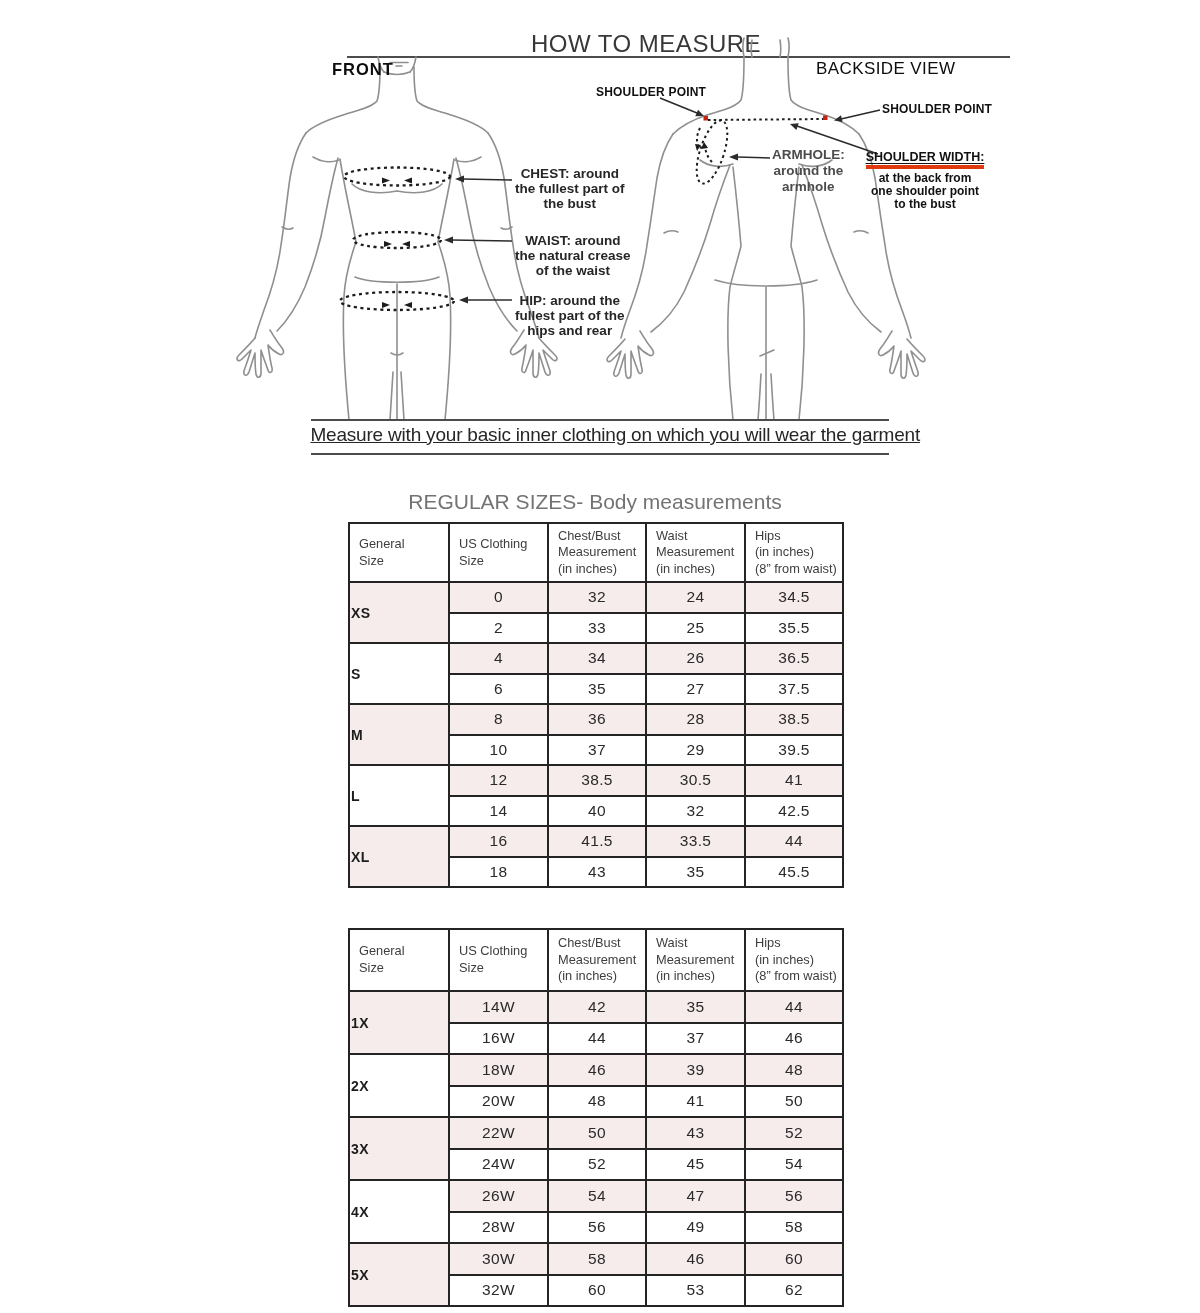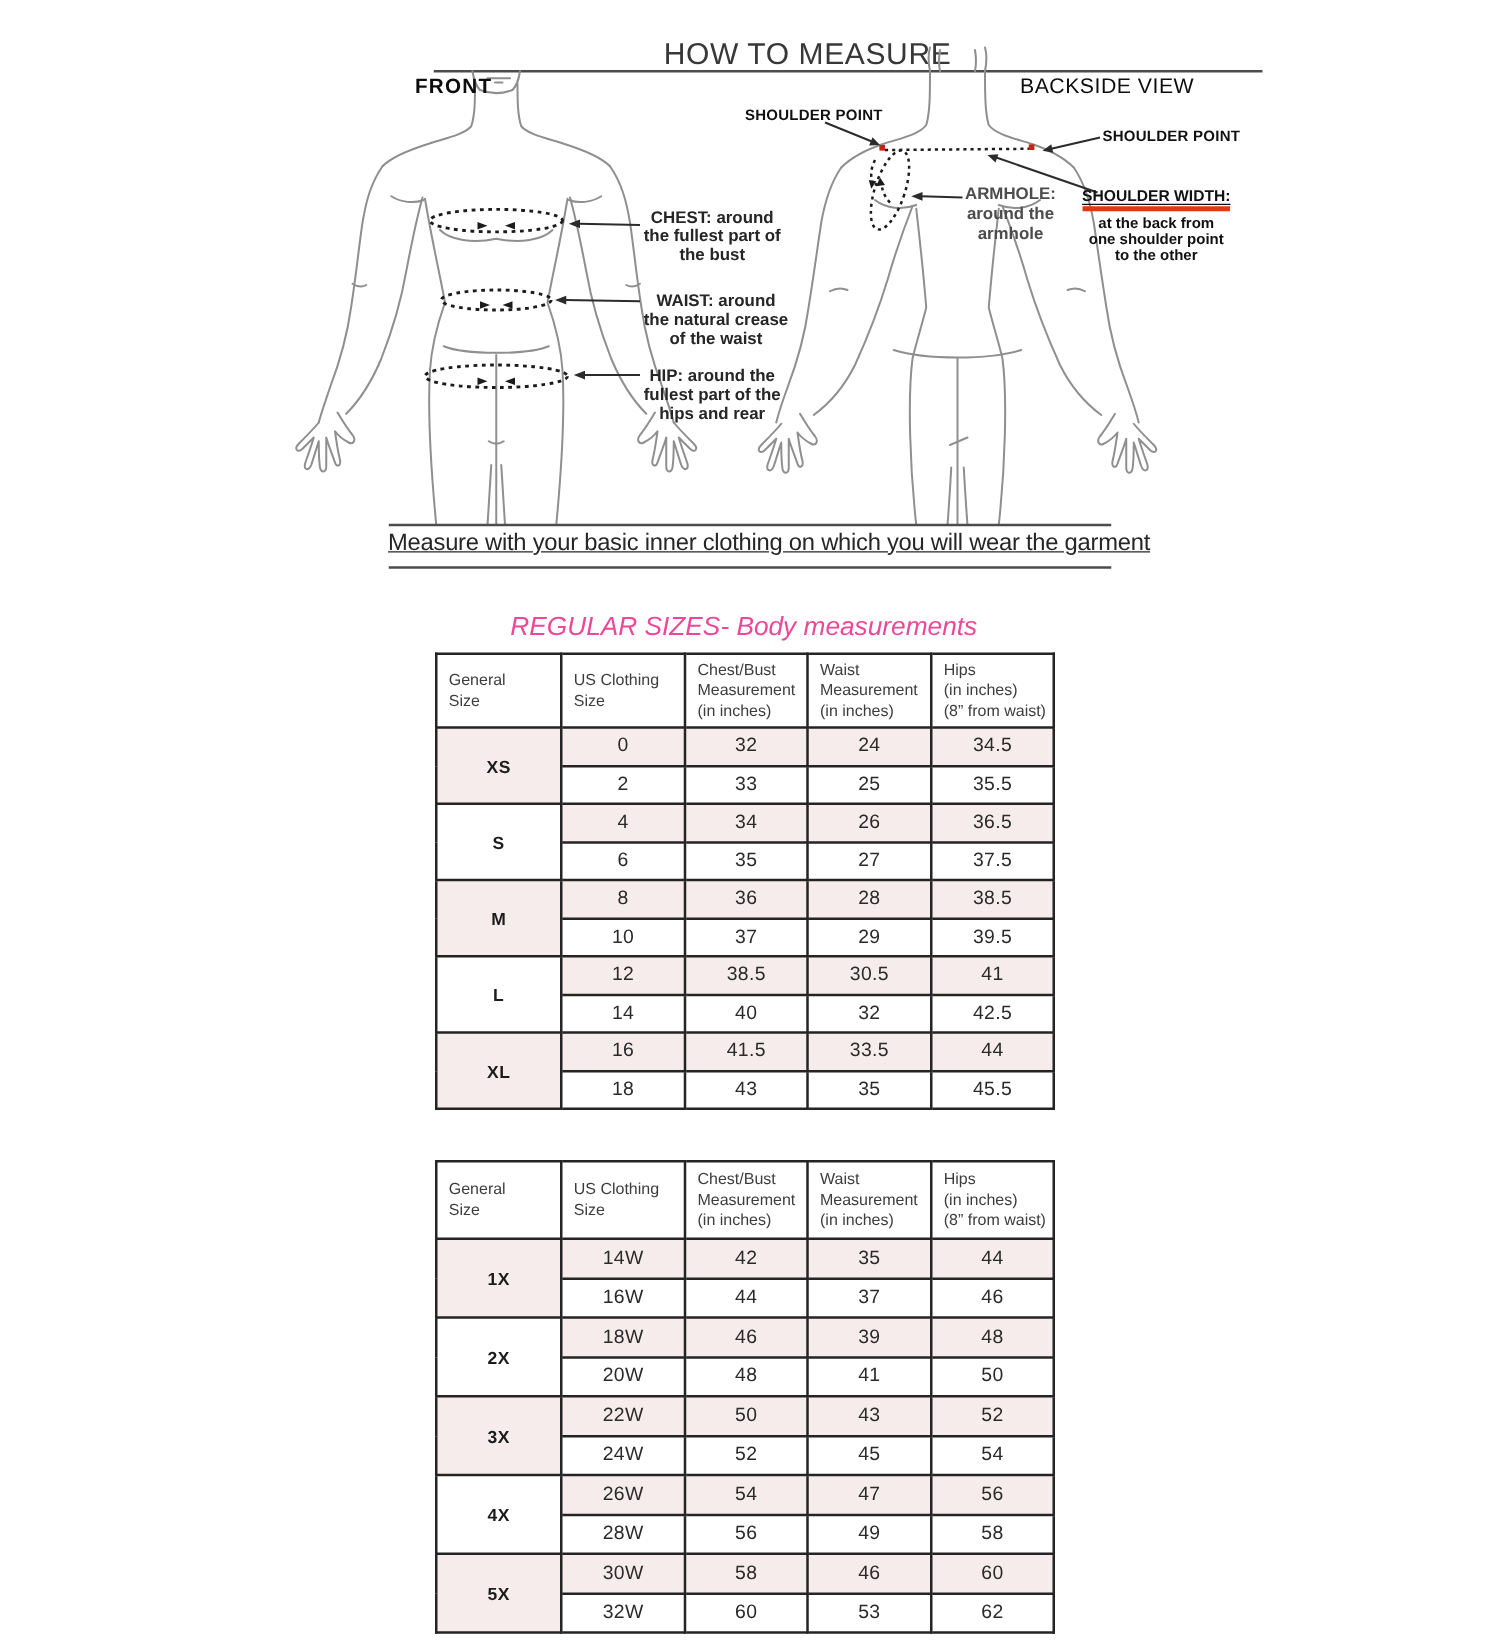--- a/index.html
+++ b/index.html
@@ -14,31 +14,31 @@
   .note{position:absolute;left:280px;width:640px;top:424px;text-align:right;
         font-size:19px;color:#262626;letter-spacing:-.2px;text-decoration:underline;}
   .ann{position:absolute;font-weight:700;color:#262626;text-align:center;}
   .ann .ln{white-space:nowrap;}
   .a-chest,.a-waist,.a-hip{font-size:13.5px;line-height:15px;}
   .a-armhole{font-size:13.5px;line-height:16px;color:#4c4c4c;}
   .a-sp{font-size:12px;letter-spacing:.2px;color:#111;}
   .a-sw{width:132px;text-align:center;font-size:12px;line-height:13px;color:#111;}
   .sw-title{font-size:12.5px;text-decoration:underline;text-underline-offset:2px;}
   .sw-bar{height:3.5px;width:118px;margin:1px auto 3px;}
-  .sec-title{position:absolute;width:494px;text-align:center;font-size:21px;color:#ec4899;font-style:italic;}
+  .sec-title{position:absolute;width:494px;text-align:center;font-size:21px;color:#737373;}
   .t-reg-title{left:348px;top:490px;}
   .t-plus-title{left:348px;top:899px;}
   table.size-table{position:absolute;border-collapse:collapse;table-layout:fixed;background:#fff;}
   .t-reg{left:348px;top:522px;}
   .t-plus{left:348px;top:928px;}
   .size-table th,.size-table td{border:2px solid #242424;}
   .size-table th{height:57px;vertical-align:middle;text-align:left;padding:0 4px 0 9px;
                  font-weight:400;font-size:12.8px;color:#3d3d3d;line-height:1.3;background:#fff;}
   .t-plus th{height:60px;}
-  td.gen{font-weight:700;font-size:14px;text-align:center;letter-spacing:.5px;color:#1c1c1c;background:#fff;}
+  td.gen{font-weight:700;font-size:14px;letter-spacing:.5px;color:#1c1c1c;background:#fff;}
   td.val{text-align:center;font-size:15.5px;color:#2a2a2a;height:26.5px;letter-spacing:.3px;background:#fff;}
   .t-plus td.val{height:27.5px;}
   td.pink{background:#f6eceb;}
   tr.r-pink td.val{background:#f6eceb;}
   svg.diagram{position:absolute;left:0;top:0;}
 </style>
 </head>
 <body>
 
 <div class="page">
@@ -171,21 +171,21 @@
   <div class="ann a-armhole" style="left:772px;top:147px;">
     <div class="ln">ARMHOLE:</div>
     <div class="ln">around the</div>
     <div class="ln">armhole</div>
   </div>
   <div class="ann a-sw" style="left:859px;top:151px;">
     <div class="sw-title">SHOULDER WIDTH:</div>
     <div class="sw-bar" style="background:#df3a0e;"></div>
     <div class="ln">at the back from</div>
     <div class="ln">one shoulder point</div>
-    <div class="ln">to the other</div>
+    <div class="ln">to the bust</div>
   </div>
 
   <div class="rule" style="left:311px;top:419px;width:578px;"></div>
   <div class="note">Measure with your basic inner clothing on which you will wear the garment</div>
   <div class="rule" style="left:311px;top:453px;width:578px;"></div>
 
   <div class="sec-title t-reg-title">REGULAR SIZES- Body measurements</div>
 
   <table class="size-table t-reg">
     <colgroup>

